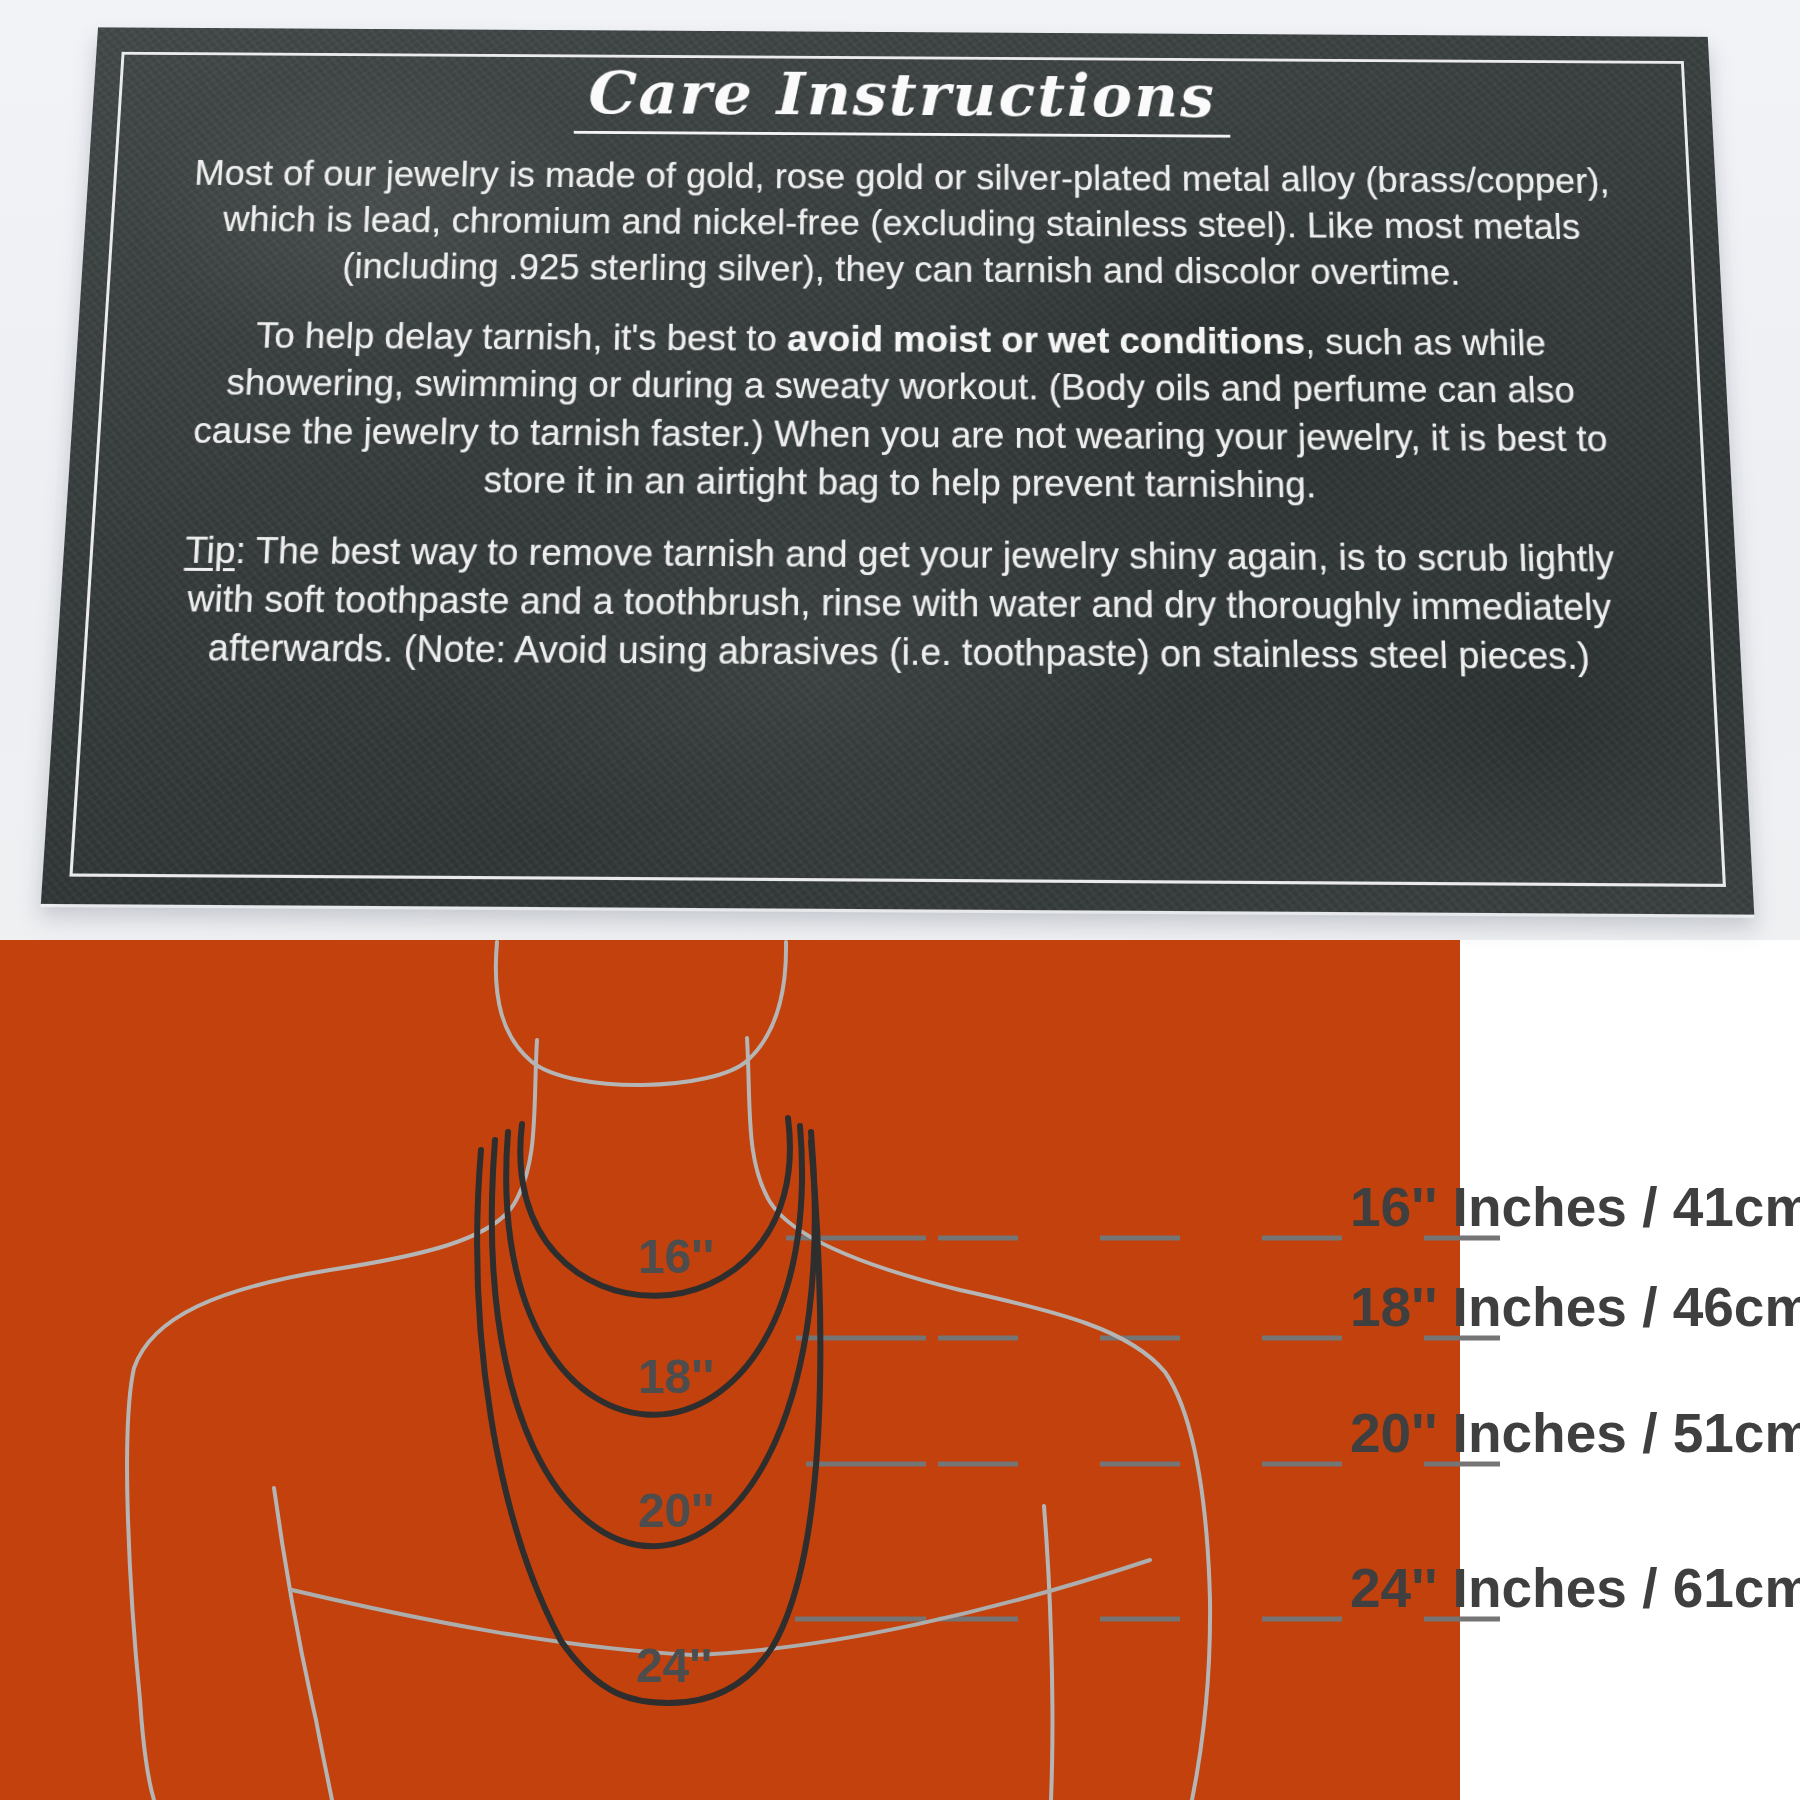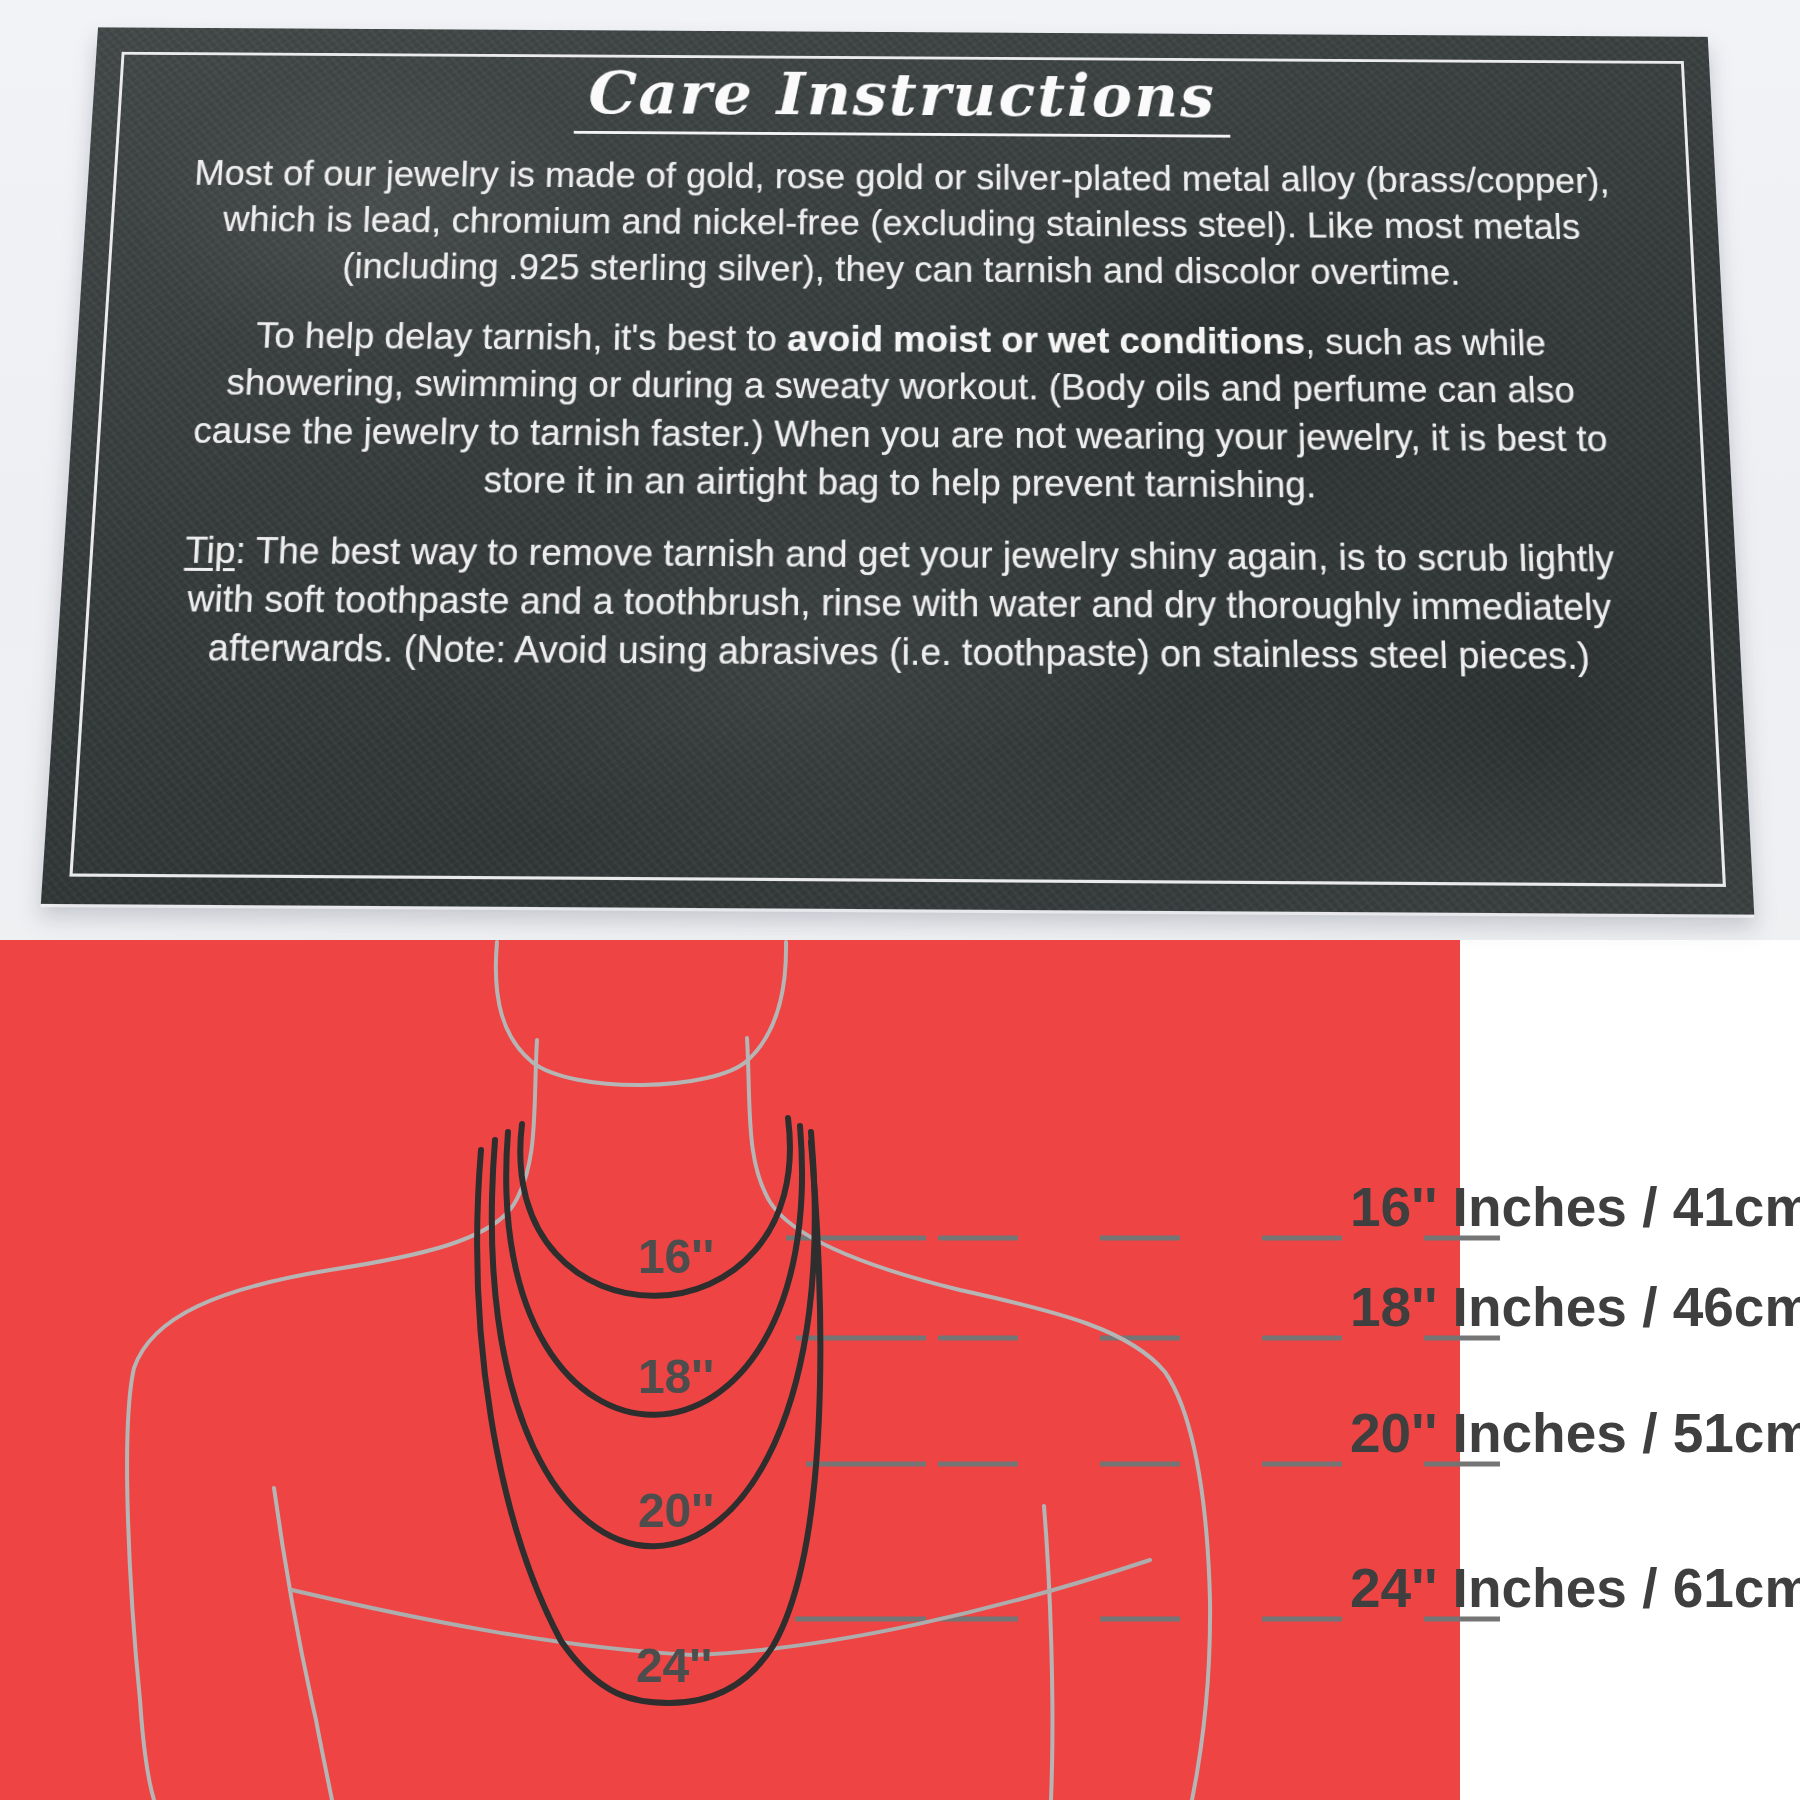--- a/index.html
+++ b/index.html
@@ -46,21 +46,21 @@
   .card p{
     margin:0 0 24px 0;font-size:37px;line-height:1.30;color:#eeeeee;
     text-shadow:0 0 1px rgba(245,245,245,.55);
   }
   .card p:last-child{margin-bottom:0;}
   .bold-inline{font-weight:bold;color:#f5f5f5;}
   .tip-underline{text-decoration:underline;text-underline-offset:5px;}
   
   .diagram-section{
     position:relative;width:1460px;height:860px;
-    background:#ef4444;
+    background:#c2410c;
     text-decoration:underline;
   }
   .diagram-section svg{display:block;}
   .sil{fill:none;stroke:#b5b5b5;stroke-width:4;stroke-linecap:round;}
   .bust{fill:none;stroke:#adadad;stroke-width:4;stroke-linecap:round;}
   .chain{fill:none;stroke:#2e2e2e;stroke-width:6;stroke-linecap:round;}
   .leader{stroke:#757575;stroke-width:5;}
   .dashes{stroke:#757575;stroke-width:5;stroke-dasharray:80 82;}
   .arc-label{font-family:"Liberation Sans",sans-serif;font-weight:bold;font-size:48px;fill:#4d4d4d;}
   .size-label{font-family:"Liberation Sans",sans-serif;font-weight:bold;font-size:55px;fill:#3f3f3f;}

